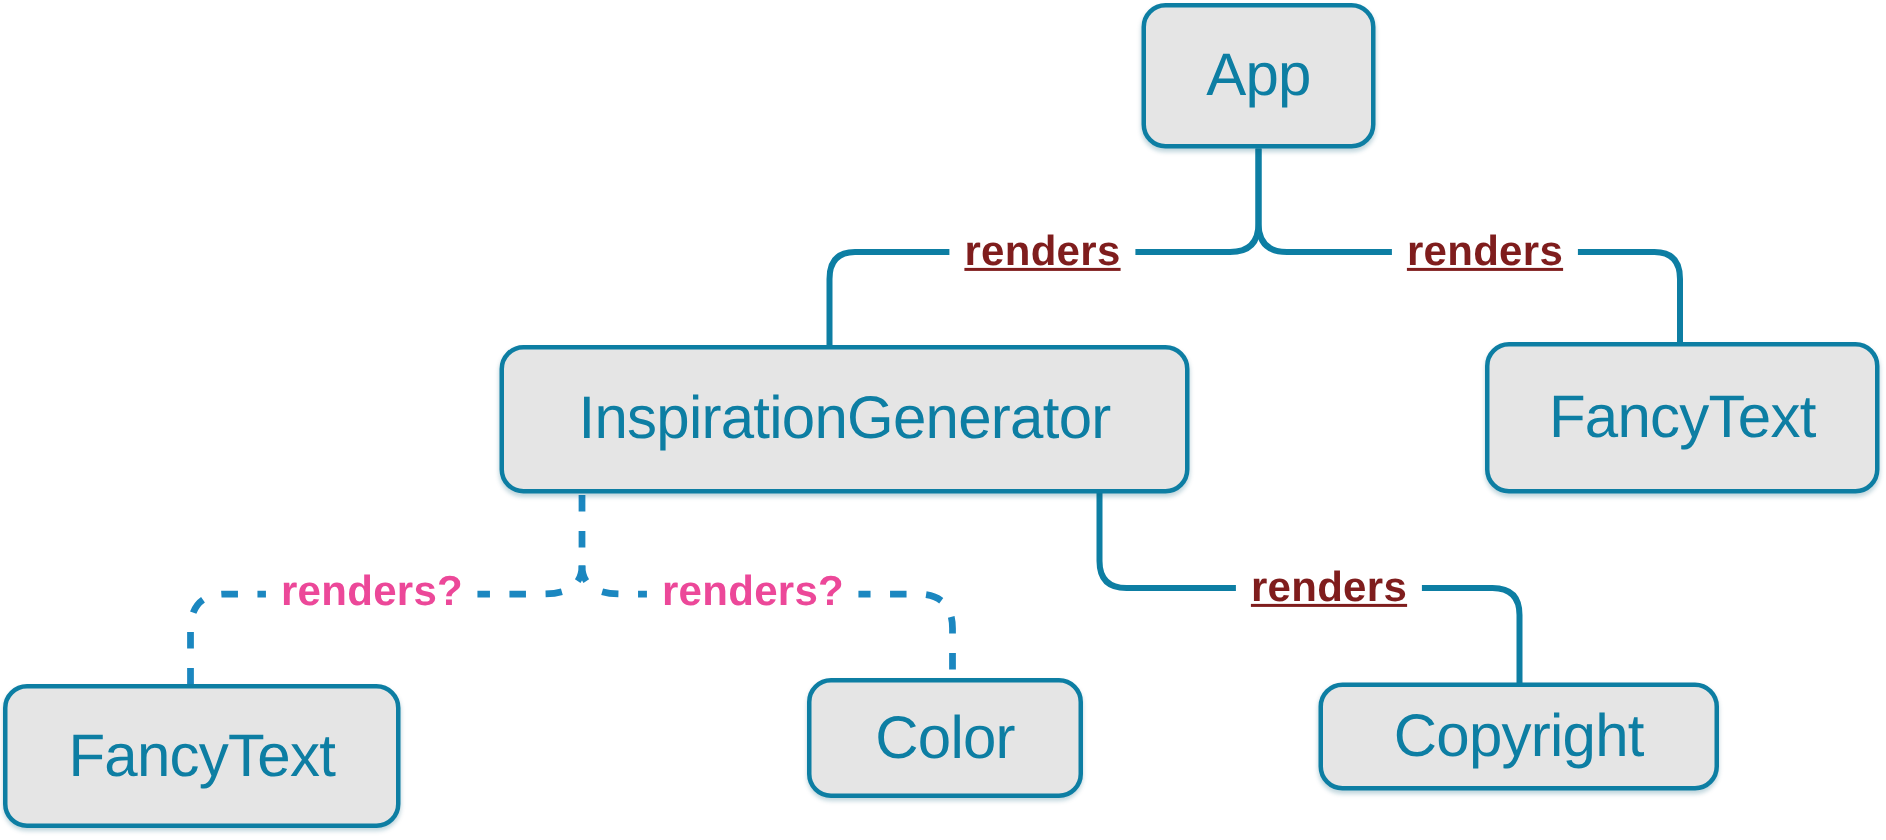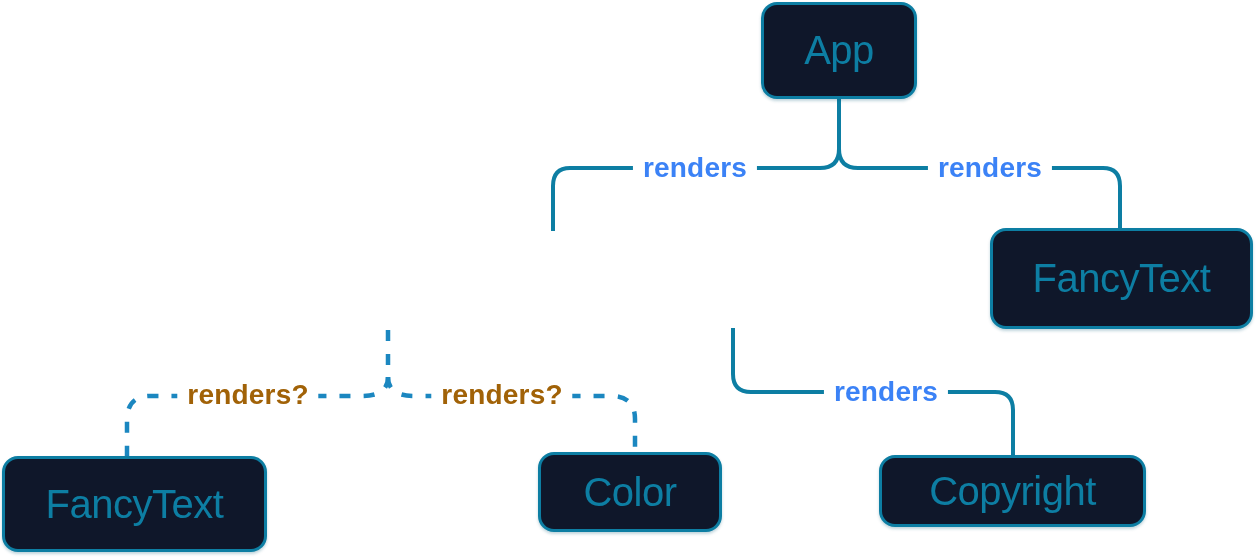--- a/index.html
+++ b/index.html
@@ -37,29 +37,29 @@
     transform: translate(-50%, -50%);
     z-index: 2;
     background: #ffffff;
     padding: 2px 10px;
     font-size: 28px;
     font-weight: 700;
     letter-spacing: 0.2px;
     white-space: nowrap;
     line-height: 1.1;
   }
-  .edge-label.solid { color: #3b82f6; }
-  .edge-label.dashed { color: #a16207; }
+  .edge-label.solid { color: #7f1d1d; text-decoration: underline; }
+  .edge-label.dashed { color: #ec4899; }
   .node {
     position: absolute;
     z-index: 3;
     display: flex;
     align-items: center;
     justify-content: center;
-    background: #0f172a;
+    background: #e5e5e5;
     border: 3.5px solid #0d7ea3;
     border-radius: 16px;
     box-sizing: border-box;
     color: #0d7ea3;
     font-size: 40px;
     font-weight: 500;
     letter-spacing: -0.5px;
     white-space: nowrap;
     box-shadow: 0 2px 3px rgba(8, 90, 120, 0.25);
   }
@@ -97,18 +97,19 @@
     <path class="dashed" d="M 388 377 Q 388 396 414 396 H 611 Q 635 396 635 419 V 453"></path>
   </svg>
 
   <span class="edge-label solid label-app-ig">renders</span>
   <span class="edge-label solid label-app-ft">renders</span>
   <span class="edge-label dashed label-ig-ft">renders?</span>
   <span class="edge-label dashed label-ig-color">renders?</span>
   <span class="edge-label solid label-ig-copyright">renders</span>
 
   <div class="node node-app">App</div>
+  <div class="node node-inspiration-generator">InspirationGenerator</div>
   <div class="node node-fancy-text-top">FancyText</div>
   <div class="node node-fancy-text-bottom">FancyText</div>
   <div class="node node-color">Color</div>
   <div class="node node-copyright">Copyright</div>
 
 </div>
 
 </body></html>

